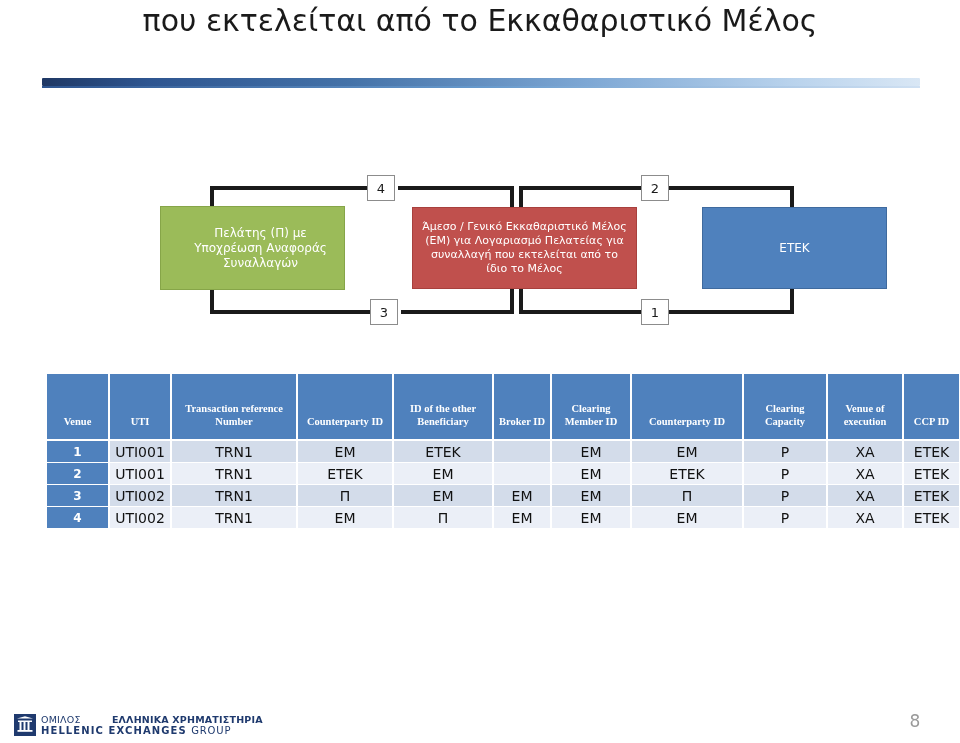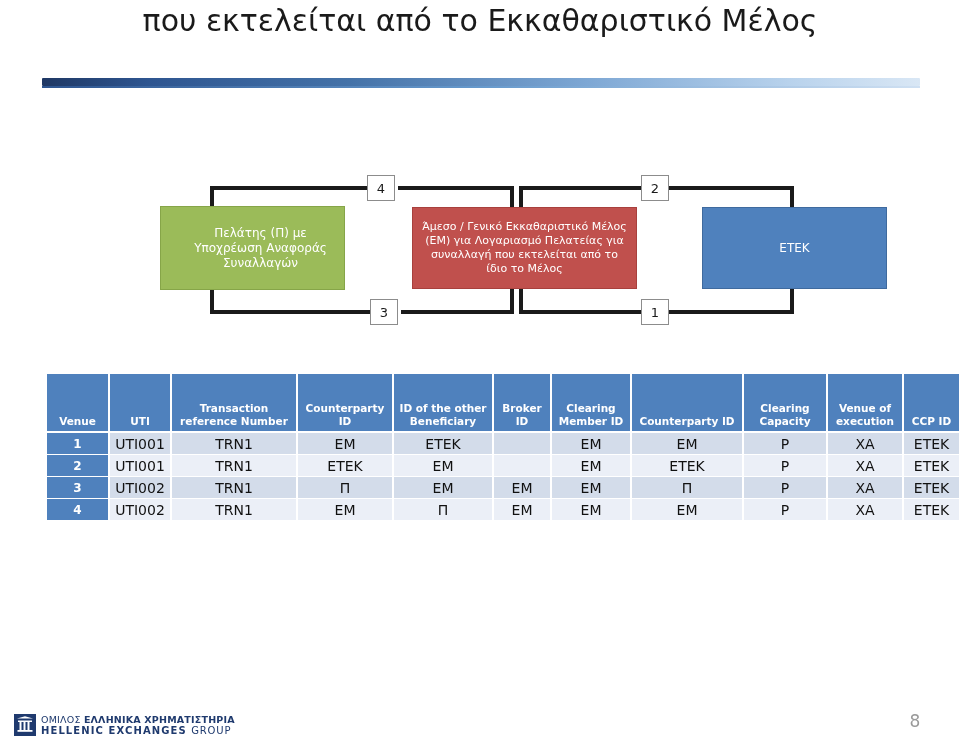--- a/index.html
+++ b/index.html
@@ -133,24 +133,25 @@
     font-size: 11px;
   }
   #report-table th {
     background: #4F81BD;
     color: #ffffff;
     font-weight: bold;
     font-size: 10.5px;
     line-height: 13px;
     vertical-align: bottom;
     text-align: center;
-    padding: 2px 2px 3px 2px;
+    padding: 2px 2px 11px 2px;
     border-right: 2px solid #ffffff;
     border-bottom: 2px solid #ffffff;
     height: 52px;
+    font-family: Liberation Serif, serif;
   }
   #report-table th:last-child { border-right: none; }
 
   #report-table td {
     text-align: center;
     font-size: 14px;
     color: #111111;
     padding: 2px 2px;
     height: 17px;
     border-right: 2px solid #ffffff;
@@ -201,21 +202,21 @@
     display: flex;
     flex-direction: column;
     line-height: 11px;
   }
   .logo-line-1 {
     font-size: 9.5px;
     color: #1F3A6E;
     letter-spacing: 0.2px;
     white-space: nowrap;
   }
-  .logo-line-1 b { font-weight: bold; }
+  .logo-line-1 b { font-weight: bold; margin-left: 28px; }
   .logo-line-2 {
     font-size: 10px;
     color: #1F3A6E;
     letter-spacing: 1.1px;
     white-space: nowrap;
     font-weight: bold;
   }
   .logo-line-2 .grp { font-weight: normal; letter-spacing: 0.8px; text-align: center; }
 
   #page-number {

